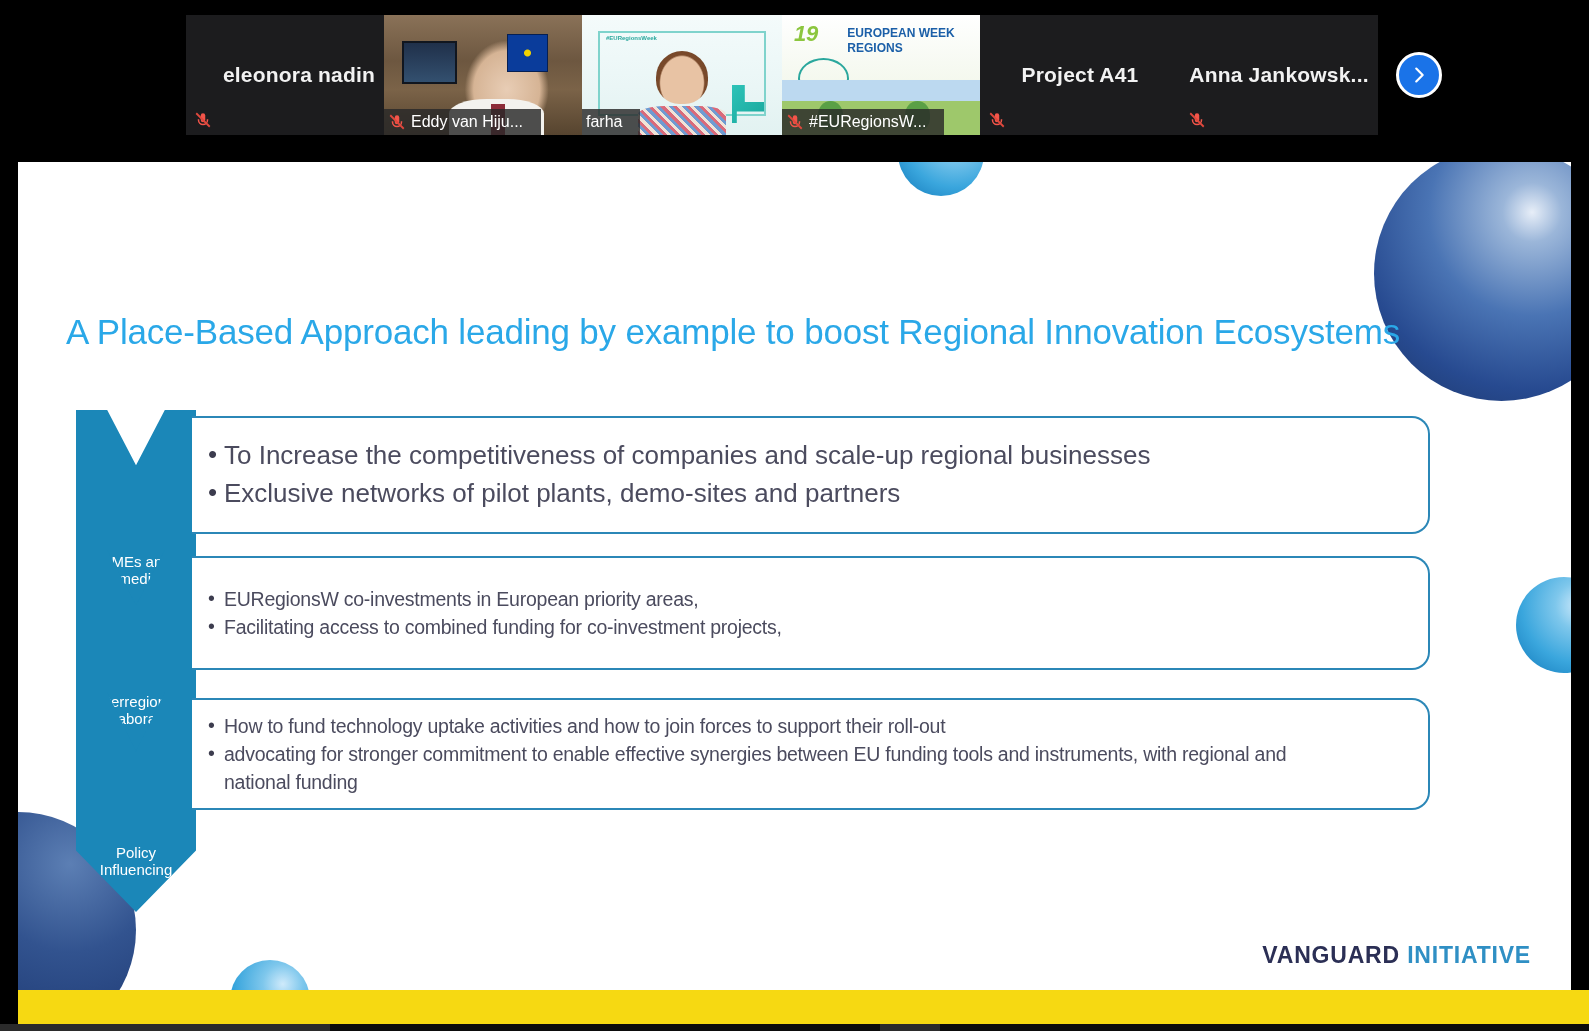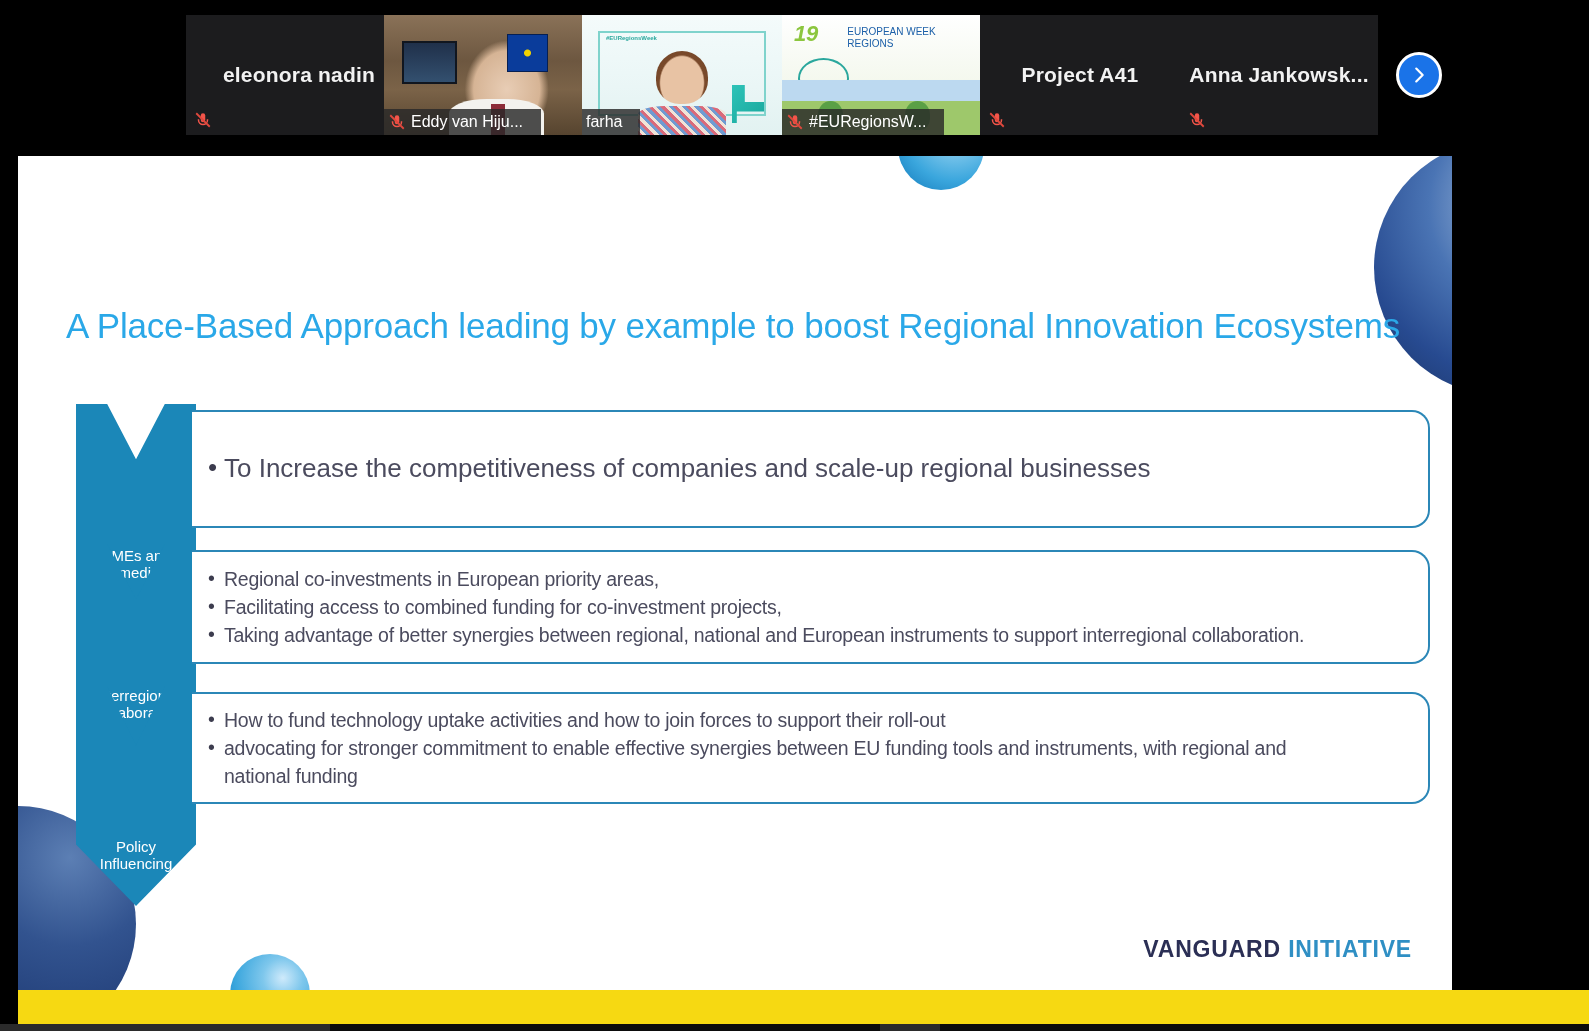--- a/index.html
+++ b/index.html
@@ -84,37 +84,37 @@
     background: repeating-linear-gradient(45deg,#d96a7a 0 3px,#f0e3d8 3px 6px,#6f9bd1 6px 9px);
     border-radius: 30% 30% 0 0;
   }
   .vid-farha .robot {
     position:absolute; right:9%; bottom:10%; width:16%; height:32%;
     background: linear-gradient(135deg,#2ec3b8,#18a79c);
     clip-path: polygon(0 0,40% 0,40% 45%,100% 45%,100% 70%,15% 70%,15% 100%,0 100%);
   }
   .vid-euweek { background: linear-gradient(#ffffff 0%, #f4f8ee 55%, #e7f0dc 100%); }
   .vid-euweek .num { position:absolute; left:6%; top:7%; font-size:22px; font-weight:900; color:#8cc63e; line-height:1;font-style:italic; }
-  .vid-euweek .ttl { position:absolute; left:33%; top:9%; font-size:10px; font-weight:400; color:#1b5fa8; line-height:1.25; }
+  .vid-euweek .ttl { position:absolute; left:33%; top:9%; font-size:12px; font-weight:700; color:#1b5fa8; line-height:1.25; }
   .vid-euweek .ring { position:absolute; left:8%; top:36%; width:26%; height:34%; border:2px solid #2aa79d; border-radius:50%; }
   .vid-euweek .scene { position:absolute; left:0; right:0; bottom:0; height:46%;
      background: linear-gradient(#bcd9f0 0 38%, #9ec86b 38% 100%); }
   .vid-euweek .tree { position:absolute; width:13%; height:24%; bottom:4%; background:#5aa046; border-radius:50% 50% 40% 40%; }
 
   .chev-next {
     width: 46px; height: 46px; border-radius: 50%;
     background: #1a73e8; border: 3px solid #fff;
     display: flex; align-items: center; justify-content: center;
     align-self: center; flex: none;
   }
   .chev-next svg { width: 22px; height: 22px; }
 
   
   #slide {
-    position: absolute; left: 18px; top: 156px; width: 1434px; height: 845px;
+    position: absolute; left: 18px; top: 162px; width: 1553px; height: 845px;
     background: #fff; overflow: hidden;
   }
   .sphere { position: absolute; border-radius: 50%; }
   .sphere.light {
     background: radial-gradient(circle at 66% 30%, #cfeafb 0%, #7ec7ec 26%, #3aa6dd 62%, #1e86c4 88%, #1a7cb8 100%);
   }
   .sphere.dark {
     background: radial-gradient(circle at 62% 26%, #e7eef8 0%, #9bb6d9 12%, #4a74b4 42%, #274a90 72%, #1b3463 100%);
   }
   .sphere.navy {
@@ -283,36 +283,36 @@
     <div class="row">
       <div class="chevron" style="left:58px;top:248px;height:205px;">
         <div class="lbl">
           <span>SMEs and</span>
           <span>Intermediaries</span>
         </div>
       </div>
       <div class="box" style="left:174px;top:254px;width:1238px;height:118px;">
         <ul>
           <li>To Increase the competitiveness of companies and scale-up regional businesses</li>
+          <li>Exclusive networks of pilot plants, demo-sites and partners</li>
         </ul>
       </div>
     </div>
 
     <div class="row">
       <div class="chevron" style="left:58px;top:388px;height:205px;">
         <div class="lbl">
           <span>Interregional</span>
           <span>Collaboration</span>
         </div>
       </div>
       <div class="box narrow" style="left:174px;top:394px;width:1238px;height:114px;">
         <ul>
-          <li>Regional co-investments in European priority areas,</li>
+          <li>EURegionsW co-investments in European priority areas,</li>
           <li>Facilitating access to combined funding for co-investment projects,</li>
-          <li>Taking advantage of better synergies between regional, national and European instruments to support interregional collaboration.</li>
         </ul>
       </div>
     </div>
 
     <div class="row">
       <div class="chevron" style="left:58px;top:530px;height:220px;">
         <div class="lbl" style="padding-bottom:34px;">
           <span>Policy</span>
           <span>Influencing</span>
         </div>

